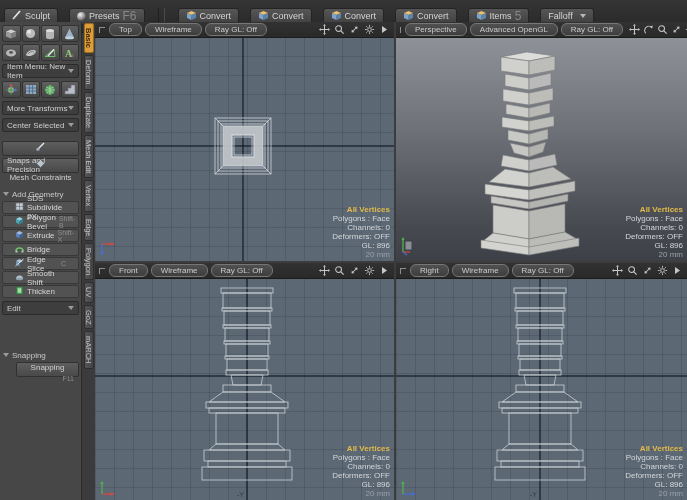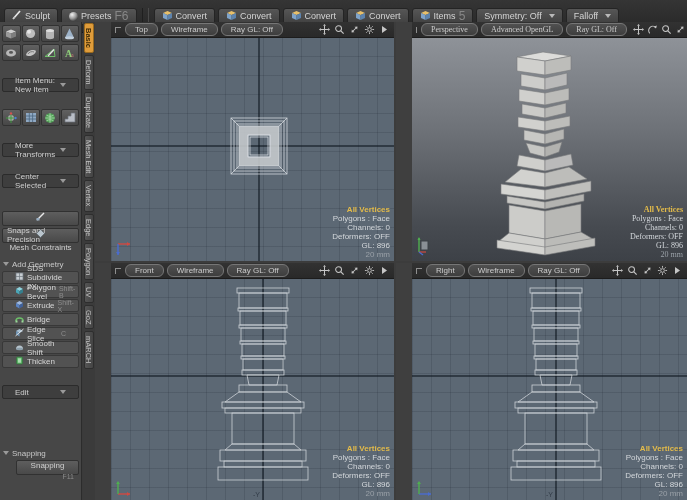--- a/index.html
+++ b/index.html
@@ -1,74 +1,74 @@
 <!DOCTYPE html>
 <html><head>
 <meta charset="utf-8">
 <style>
   html,body{margin:0;padding:0;background:#2e2e2e;}
   .app{position:relative;width:687px;height:500px;background:#3a3a3a;overflow:hidden;
        font-family:"Liberation Sans",sans-serif;color:#cfcfcf;-webkit-font-smoothing:antialiased;}
   
   .toolbar{position:absolute;top:0;left:0;width:687px;height:22px;box-sizing:border-box;
            background:linear-gradient(#353535,#262626);border-bottom:1px solid #161616;
-           display:flex;align-items:center;gap:3px;padding:16px 4px;}
+           display:flex;align-items:center;gap:11px;padding:16px 4px;}
   .tbtn{display:flex;align-items:center;gap:3px;height:15px;padding:0 7px;
         background:linear-gradient(#565656,#404040);border:1px solid #242424;border-radius:3px;
         font-size:9px;color:#d4d4d4;white-space:nowrap;cursor:default;}
   .tbtn .kbd{color:#878787;font-size:12px;}
   .caret{width:0;height:0;border-left:3px solid transparent;border-right:3px solid transparent;
          border-top:4px solid #b9b9b9;margin-left:4px;}
   .tb-sep{width:5px;height:16px;border-left:1px solid #1f1f1f;border-right:1px solid #4a4a4a;margin:0 2px;}
   .sph{width:9px;height:9px;border-radius:50%;background:radial-gradient(circle at 35% 30%,#f2f2f2,#9a9a9a 45%,#222 90%);}
   
   .sidebar{position:absolute;top:22px;left:0;width:82px;bottom:0;box-sizing:border-box;
            background:#474747;border-right:1px solid #2c2c2c;padding:3px 2px 0 2px;font-size:8px;}
   .icon-row{display:flex;gap:1px;margin-bottom:2px;}
   .tile{width:18px;height:15px;background:linear-gradient(#616161,#474747);border:1px solid #323232;
         border-radius:2px;display:flex;align-items:center;justify-content:center;}
   .drop{display:flex;align-items:center;justify-content:space-between;height:12px;background:#3e3e3e;
-        border:1px solid #2b2b2b;border-radius:2px;padding:0 12px;margin:17px 0;color:#cfcfcf;}
+        border:1px solid #2b2b2b;border-radius:2px;padding:0 4px;margin:3px 0;color:#cfcfcf;}
   .sbtn{display:flex;align-items:center;gap:3px;height:13px;background:linear-gradient(#5e5e5e,#494949);
         border:1px solid #313131;border-radius:2px;padding:0 4px;margin:2px 0;flex-direction:column;}
   .section{display:flex;align-items:center;gap:3px;height:10px;margin:16px 0 2px 1px;color:#c8c8c8;}
   .tri-dn{width:0;height:0;border-left:3px solid transparent;border-right:3px solid transparent;border-top:4px solid #9a9a9a;}
   .tool-row{display:flex;align-items:center;gap:3px;height:11px;background:#525252;border:1px solid #383838;
             border-radius:2px;padding:0 12px;margin-bottom:1px;color:#d6d6d6;}
   .tool-row .kbd{margin-left:auto;color:#8d8d8d;font-size:7px;}
   
   .tabs{position:absolute;top:22px;left:83px;width:12px;bottom:0;background:#3b3b3b;
         display:flex;flex-direction:column;gap:2px;padding-top:1px;box-sizing:border-box;}
   .tab{writing-mode:vertical-rl;text-orientation:sideways;font-size:7.5px;color:#c2c2c2;
        background:linear-gradient(90deg,#555,#444);border:1px solid #2e2e2e;border-radius:2px;
        padding:4px 0;width:10px;box-sizing:border-box;text-align:center;margin-left:1px;}
   .tab.active{background:#df9c3b;border-color:#9a6a1e;color:#3b2906;font-weight:bold;}
   
   .viewports{position:absolute;top:22px;left:95px;right:0;bottom:0;display:grid;
              grid-template-columns:299px 2px 1fr;grid-template-rows:239px 2px 1fr;background:#3f3f3f;}
   .vdiv{background:#3c3c3c;}
-  .vp{position:relative;overflow:hidden;background:#5c6874;margin-left:16px;}
+  .vp{position:relative;overflow:hidden;background:#5c6874;}
   .vph{position:absolute;top:0;left:0;right:0;height:15px;background:linear-gradient(#323232,#292929);
        border-bottom:1px solid #1c1c1c;display:flex;align-items:center;gap:3px;padding:0 4px;z-index:5;}
   .corner{width:5px;height:5px;border-left:1px solid #8f8f8f;border-top:1px solid #8f8f8f;margin-right:1px;}
   .pill{height:11px;line-height:11px;padding:0 9px;border:1px solid #767676;border-radius:6px;
         background:linear-gradient(#505050,#3e3e3e);font-size:8px;color:#cccccc;white-space:nowrap;}
   .vph .spacer{flex:1;}
   .hicon{display:flex;align-items:center;justify-content:center;width:12px;height:12px;}
   .vpc{position:absolute;top:15px;left:0;right:0;bottom:0;}
   .gridbg{position:absolute;inset:0;
       background-image:linear-gradient(rgba(25,34,46,.16) 1px,transparent 1px),
                        linear-gradient(90deg,rgba(25,34,46,.16) 1px,transparent 1px);
       background-size:19px 19px;}
   .axis-h{position:absolute;left:0;right:0;height:2px;background:rgba(13,20,30,.55);}
   .axis-v{position:absolute;top:0;bottom:0;width:2px;background:rgba(13,20,30,.55);}
   .vpinfo{position:absolute;right:4px;bottom:2px;text-align:right;font-size:8px;line-height:9px;color:#d3d7db;z-index:4;}
   .vpinfo .sel{color:#e3bb4a;font-weight:bold;}
   .vpinfo .dim{color:#9aa1a8;}
-  .persp{background:linear-gradient(#94989e,#6e7278 45%,#474b51 85%,#3d4147);font-family:Liberation Serif, serif;}
+  .persp{background:linear-gradient(#94989e,#6e7278 45%,#474b51 85%,#3d4147);}
   .axis-label{position:absolute;font-size:7px;color:#323c48;z-index:3;}
   .widget{position:absolute;left:3px;bottom:4px;z-index:3;}
 </style>
 </head>
 <body>
 
 <div class="app">
 
   <div class="toolbar">
     <div class="tbtn">
@@ -117,24 +117,20 @@
       <span>Convert</span>
     </div>
     <div class="tbtn">
       <span><svg width="11" height="10" viewBox="0 0 11 10">
             <polygon points="1,3 5.5,1 10,3 5.5,5" fill="#e8c06a"></polygon>
             <polygon points="1,3 5.5,5 5.5,10 1,8" fill="#7fa3c9"></polygon>
             <polygon points="5.5,5 10,3 10,8 5.5,10" fill="#5d83ad"></polygon>
           </svg></span>
       <span>Items</span>
       <span class="kbd">5</span>
-    </div>
-    <div class="tbtn">
-      <span>Symmetry: Off</span>
-      <span class="caret"></span>
     </div>
     <div class="tbtn">
       <span>Falloff</span>
       <span class="caret"></span>
     </div>
 
   </div>
 
   <div class="sidebar">
     <div class="icon-row">

